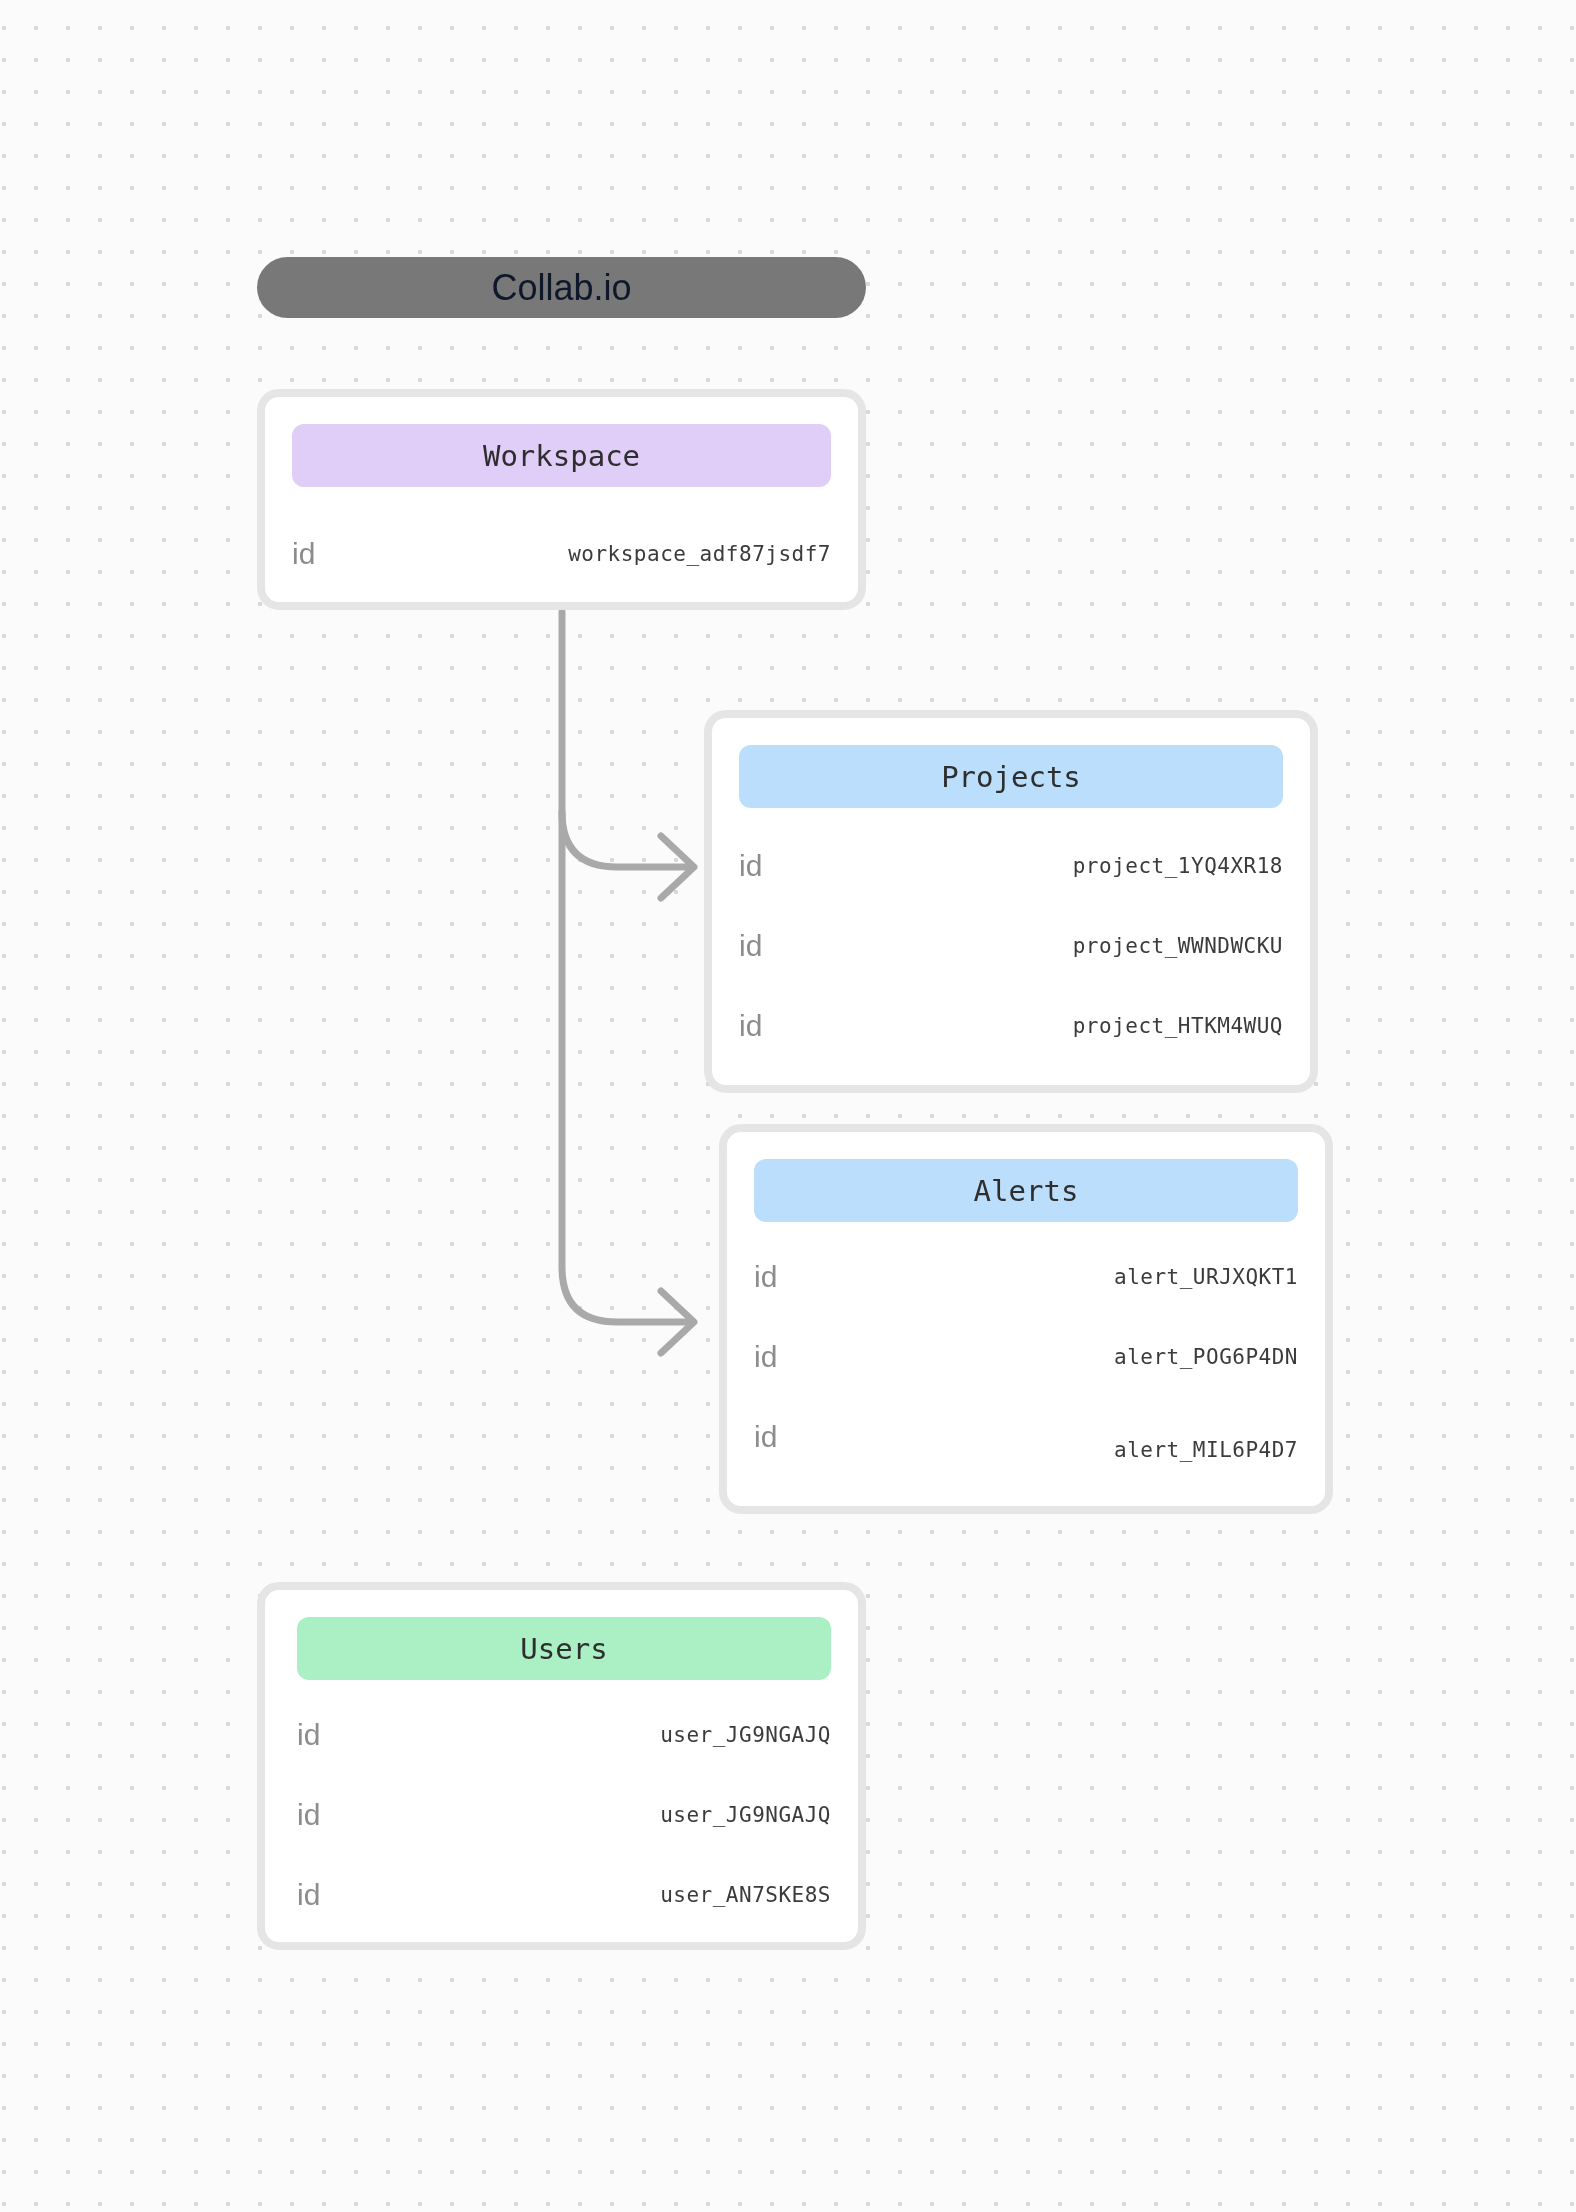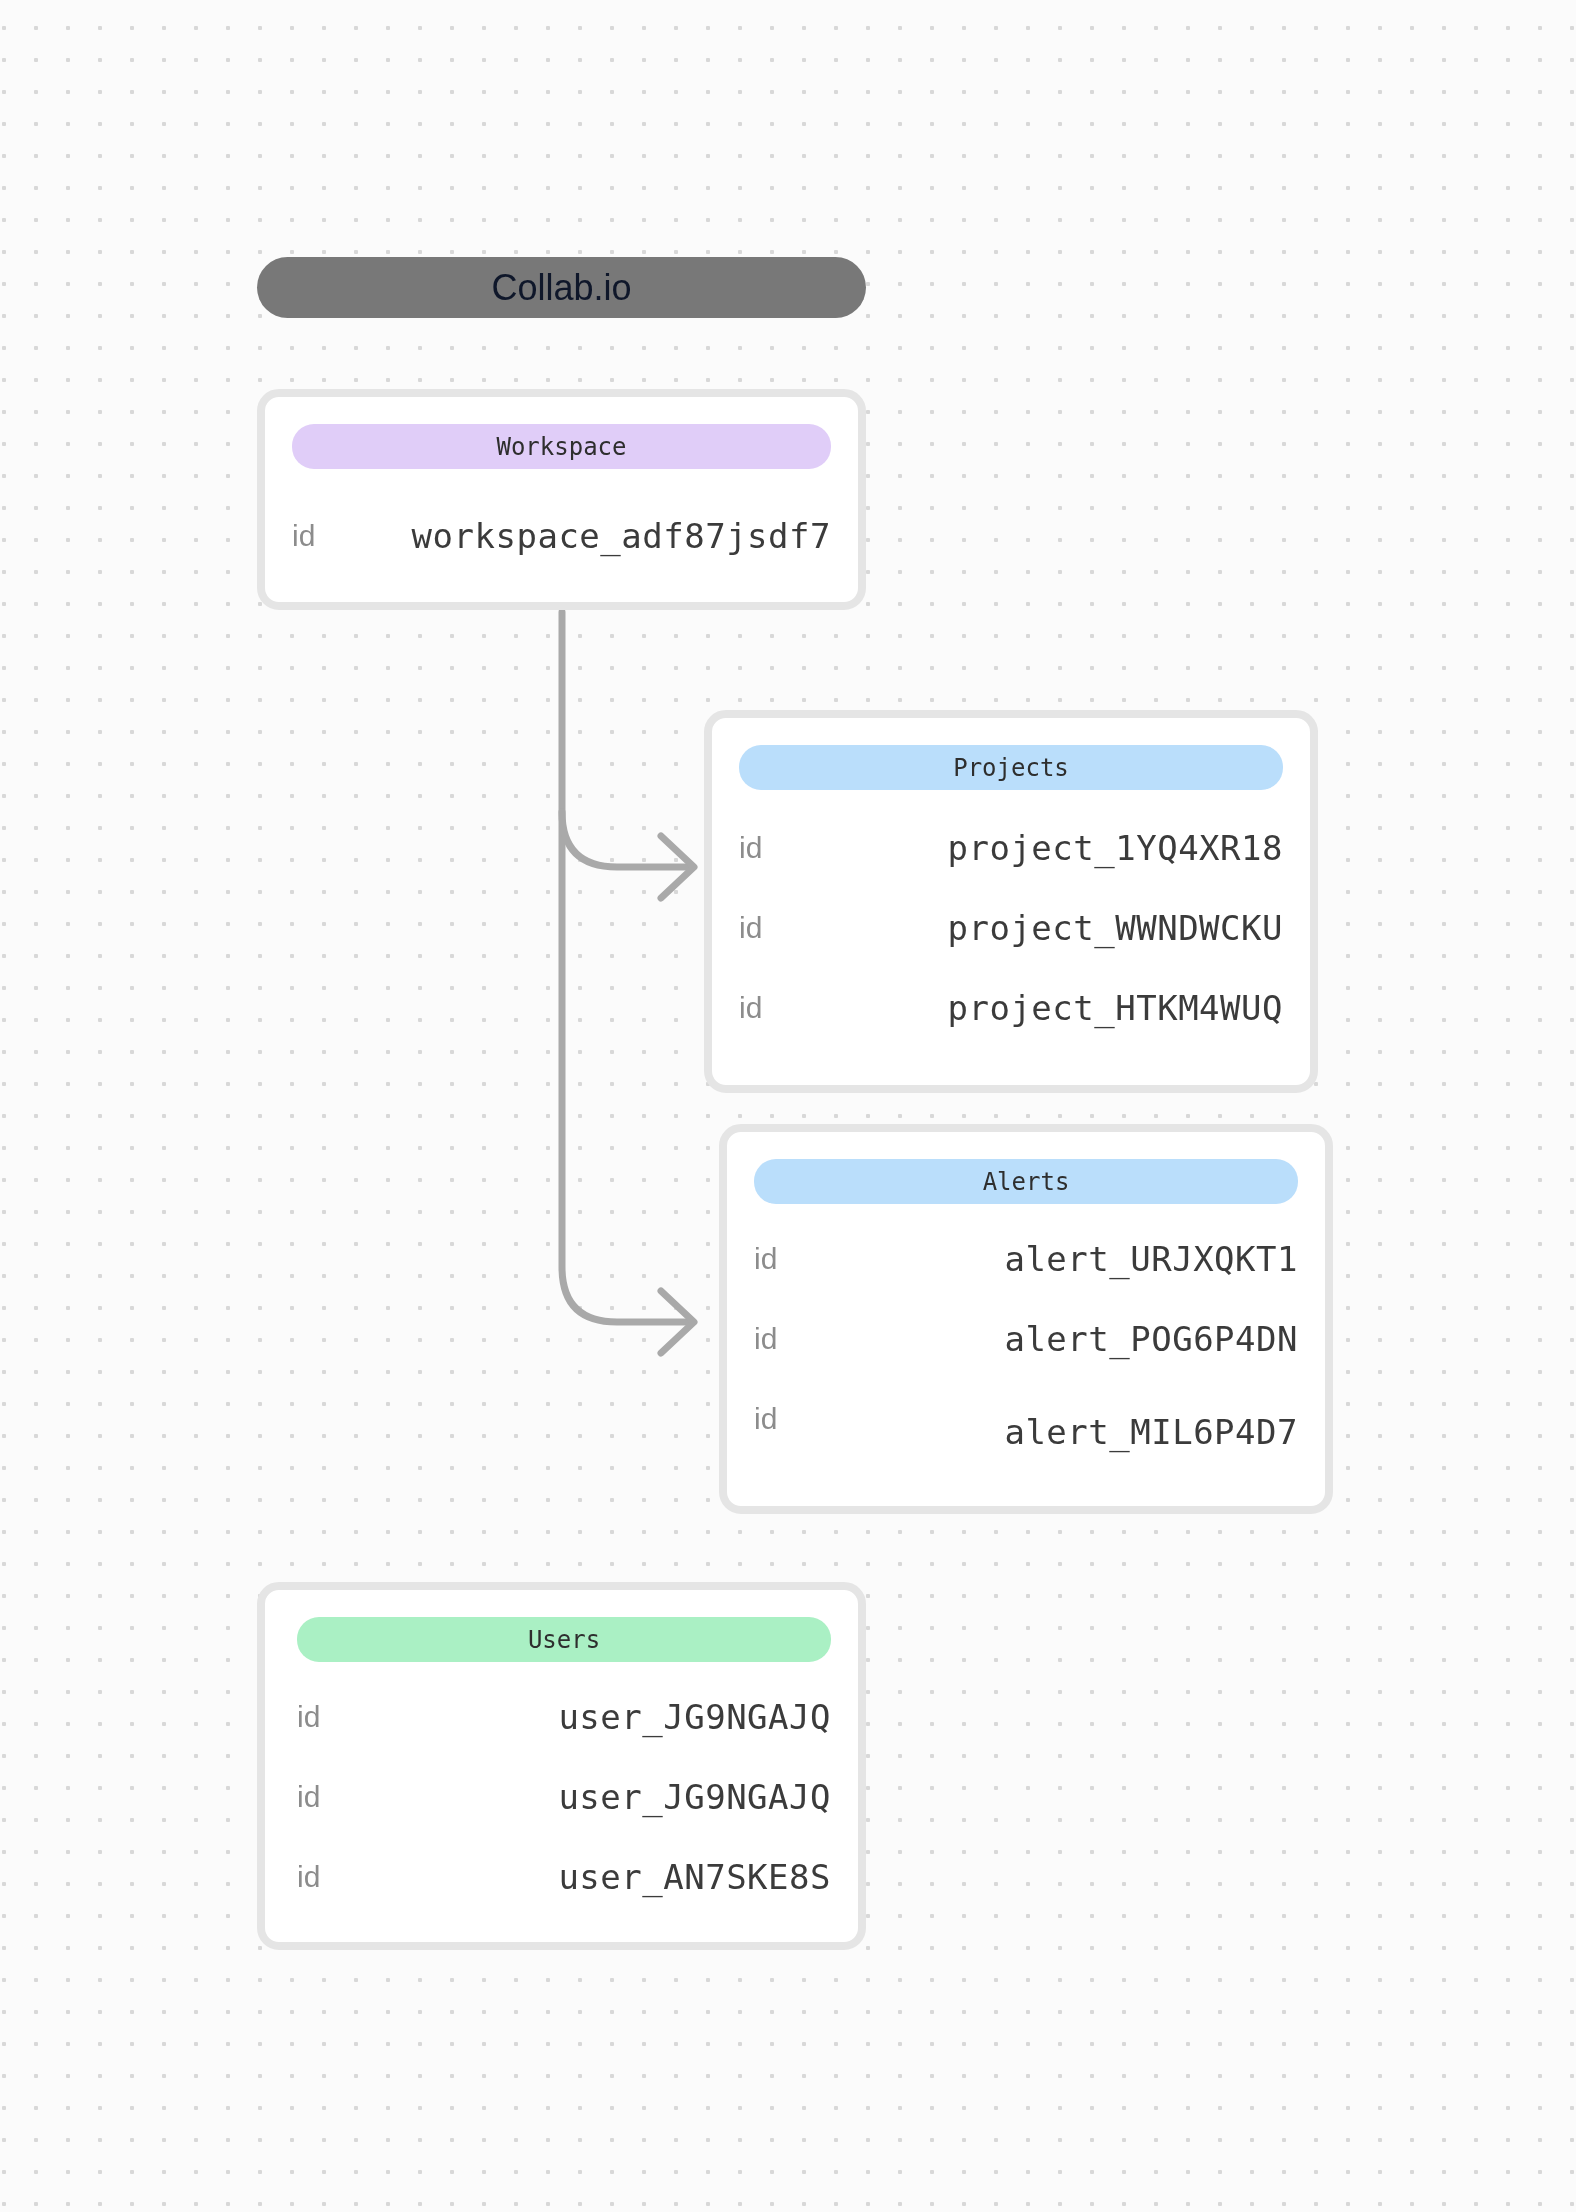--- a/index.html
+++ b/index.html
@@ -45,27 +45,27 @@
     border: 8px solid #e5e5e5;
     border-radius: 22px;
     padding: 27px;
     z-index: 1;
   }
   #card-workspace { left: 257px; top: 389px; width: 609px; height: 221px; }
   #card-projects  { left: 704px; top: 675px; width: 614px; height: 383px; margin-top: 35px; }
   #card-alerts    { left: 704px; top: 1124px; width: 614px; height: 390px; margin-left: 15px; }
   #card-users     { left: 257px; top: 1582px; width: 609px; height: 368px; padding-left: 32px; }
   .card-header {
-    height: 45px;
-    border-radius: 22px;
+    height: 63px;
+    border-radius: 12px;
     display: flex;
     align-items: center;
     justify-content: center;
     font-family: "DejaVu Sans Mono", monospace;
-    font-size: 24px;
+    font-size: 29px;
     font-weight: 500;
     color: #2e2e2e;
   }
   .rows { display: flex; flex-direction: column; gap: 24px; }
   #card-workspace .rows { margin-top: 39px; }
   #card-projects  .rows { margin-top: 30px; }
   #card-alerts    .rows { margin-top: 27px; }
   #card-users     .rows { margin-top: 27px; }
   .row {
     height: 56px;
@@ -73,21 +73,21 @@
     align-items: center;
     justify-content: space-between;
   }
   .row-label {
     font-family: "Liberation Sans", sans-serif;
     font-size: 30px;
     color: #8c8c8c;
   }
   .row-value {
     font-family: "DejaVu Sans Mono", monospace;
-    font-size: 34px;
+    font-size: 21px;
     font-weight: 500;
     letter-spacing: 0.5px;
     color: #3b3b3b;
   }
   .row-value.drop { transform: translateY(13px); }
 </style>
 </head>
 <body>
 
 <div class="canvas">

